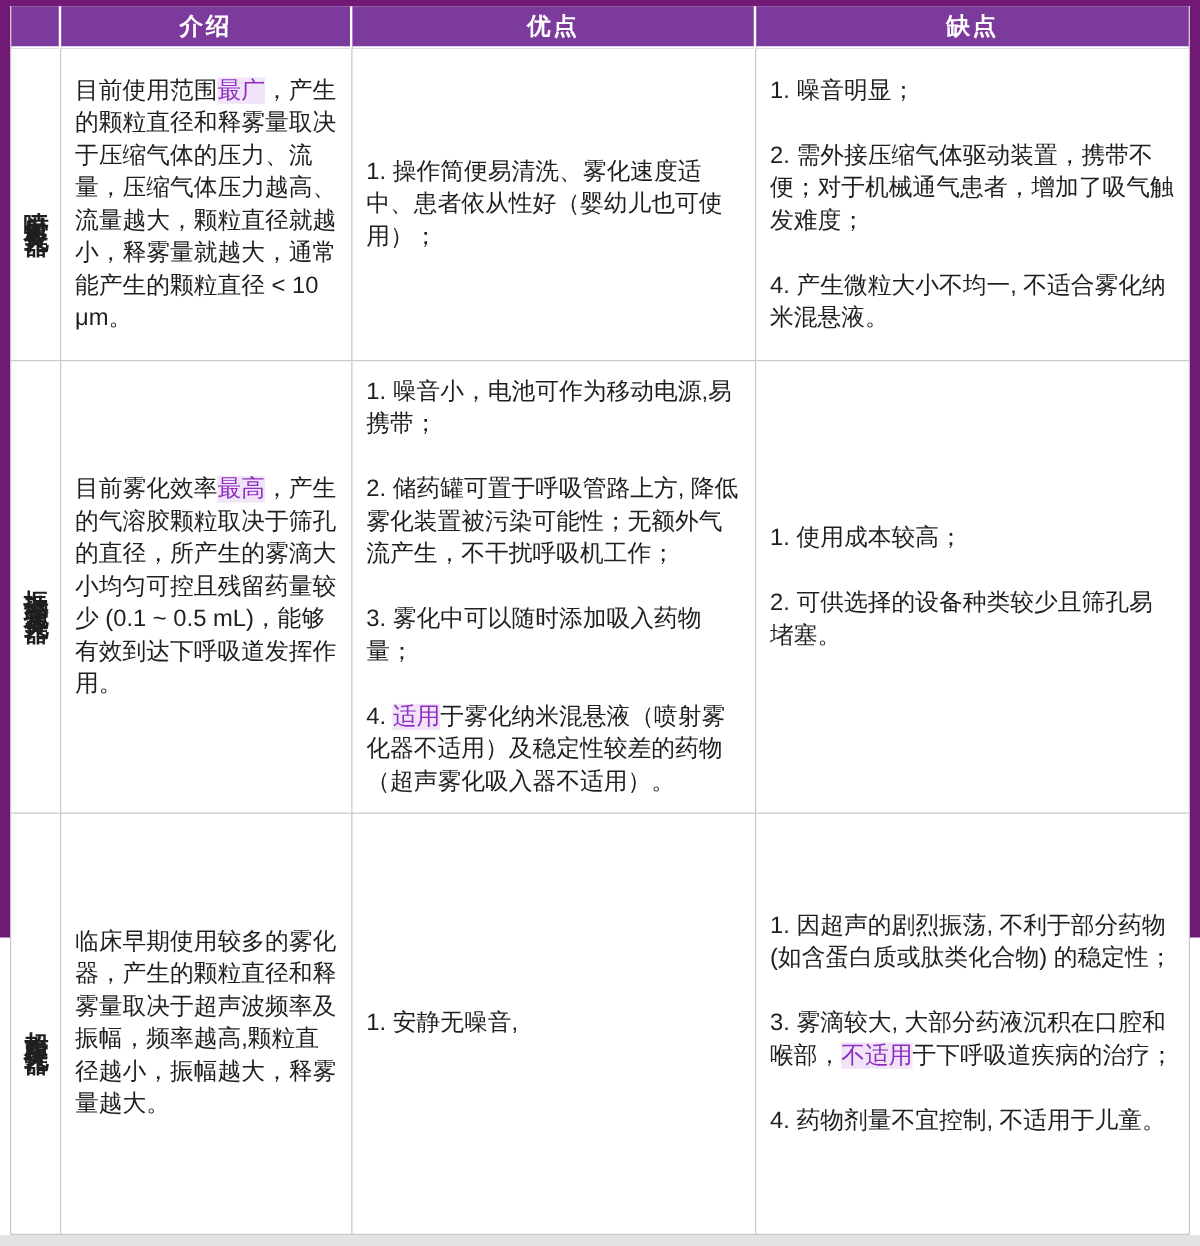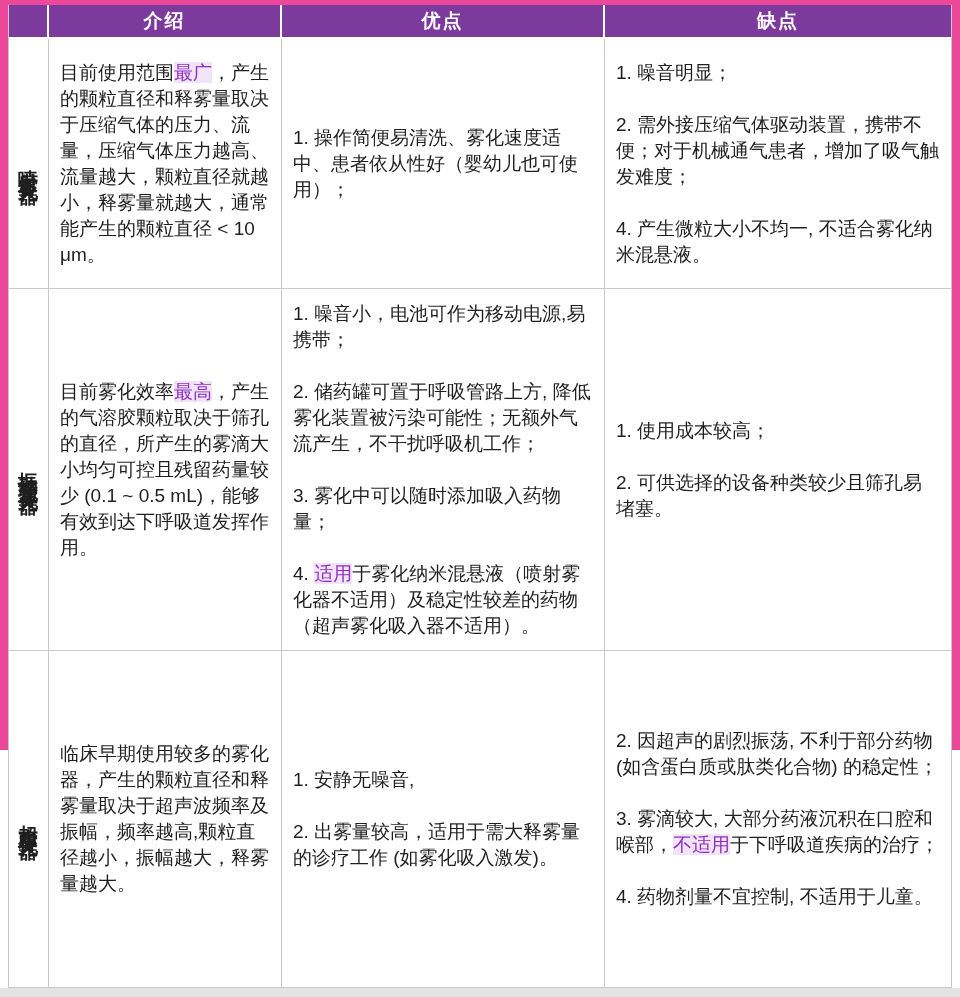--- a/index.html
+++ b/index.html
@@ -7,21 +7,21 @@
     --header-text:#ffffff;
     --hl:#8f2fc0;
     --hl-bg:#f1e4f9;
     --border:#c9c9c9;
     --text:#1f1f1f;
     --page-strip:#e3e3e3;
   }
   *{box-sizing:border-box;margin:0;padding:0;}
   html,body{width:960px;height:997px;background:#ffffff;overflow:hidden;}
   body{font-family:"Liberation Sans","DejaVu Sans",sans-serif;color:var(--text);}
-  .stage{position:relative;width:960px;height:750px;background:#ec4899;}
+  .stage{position:relative;width:960px;height:750px;background:#701a75;}
   .table{
     position:absolute;left:8px;top:5px;width:944px;height:983px;
     display:grid;
     grid-template-columns:40px 233px 323px 1fr;
     grid-template-rows:34px 250px 362px 1fr;
     border-left:1px solid var(--border);
     border-right:1px solid var(--border);
     border-bottom:1px solid var(--border);
     background:#ffffff;
   }
@@ -112,24 +112,23 @@
         </div>
     </div>
 
     <div class="trow last-row">
       <div class="cell label-cell">超声雾化器</div>
       <div class="cell content-cell">
         <p><span>临床早期使用较多的雾化器，产生的颗粒直径和释雾量取决于超声波频率及振幅，频率越高,颗粒直径越小，振幅越大，释雾量越大。</span></p>
       </div>
       <div class="cell content-cell">
           <p><span>1. 安静无噪音,</span></p>
-          <p><span>2. 出雾量较高，适用于需大释雾量的诊疗工作 (如雾化吸入激发)。</span></p>
         </div>
       <div class="cell content-cell last-col">
-          <p><span>2. 因超声的剧烈振荡, 不利于部分药物 (如含蛋白质或肽类化合物) 的稳定性；</span></p>
+          <p><span>1. 因超声的剧烈振荡, 不利于部分药物 (如含蛋白质或肽类化合物) 的稳定性；</span></p>
           <p><span>3. 雾滴较大, 大部分药液沉积在口腔和喉部，</span><span class="hl">不适用</span><span>于下呼吸道疾病的治疗；</span></p>
           <p><span>4. 药物剂量不宜控制, 不适用于儿童。</span></p>
         </div>
     </div>
 
   </div>
   <div class="bottom-strip"></div>
 </div>
 
 </body></html>

